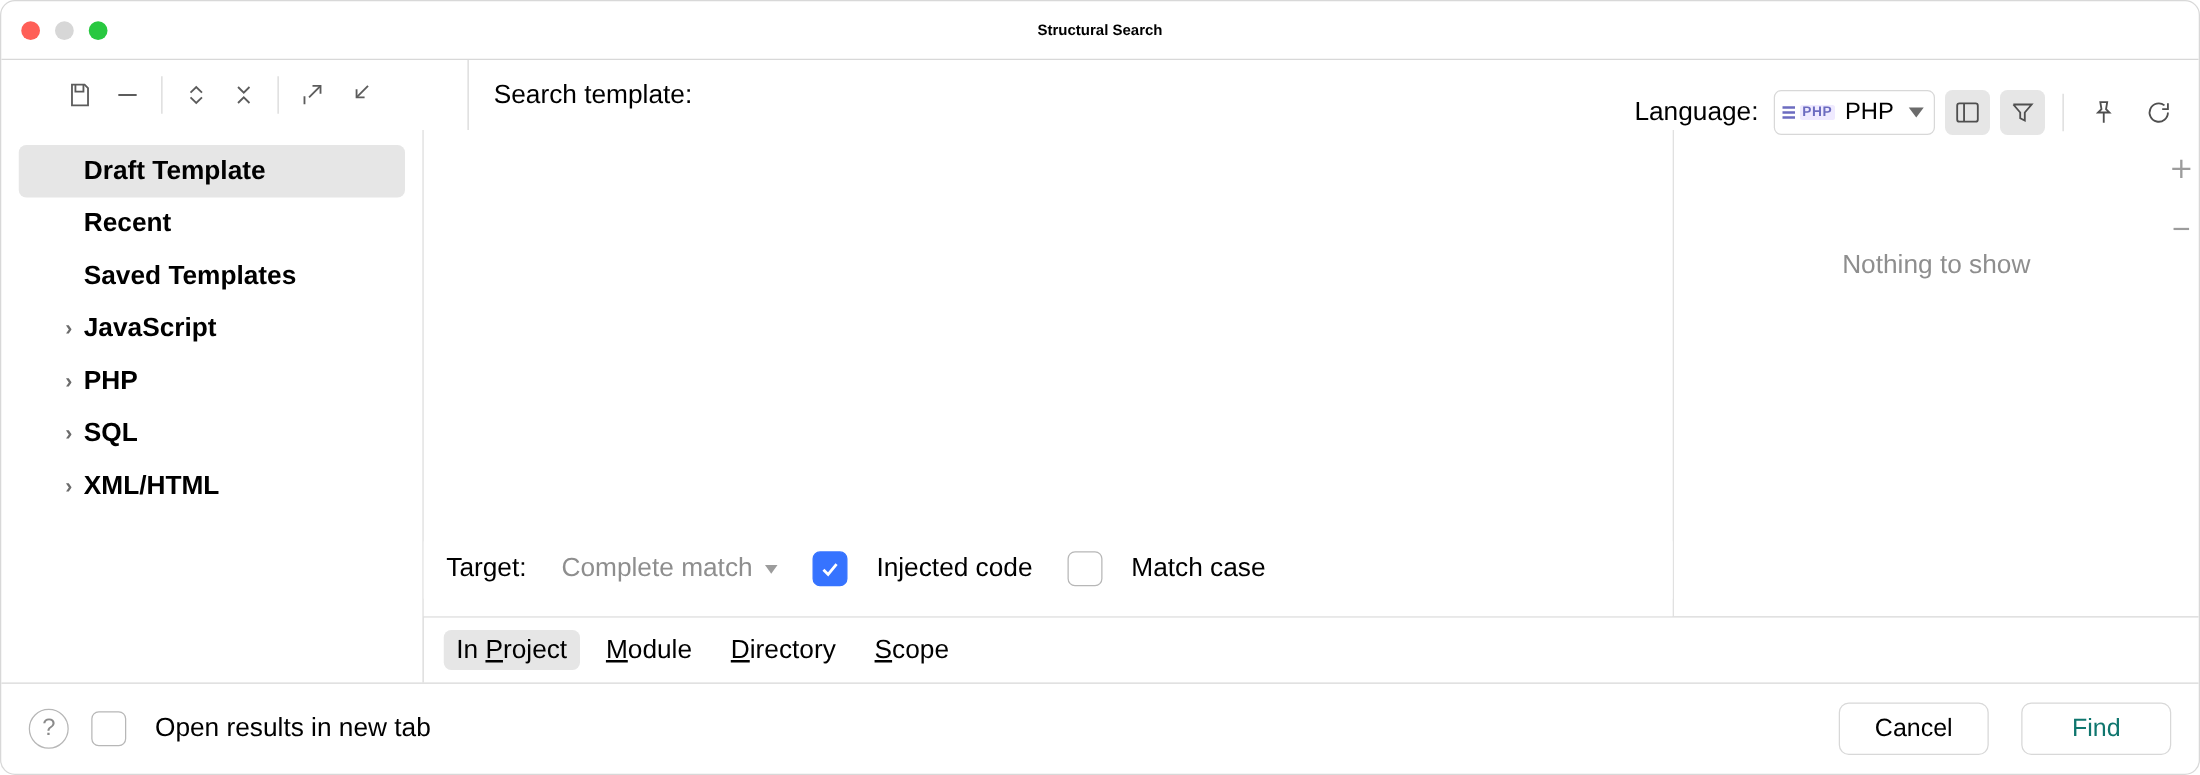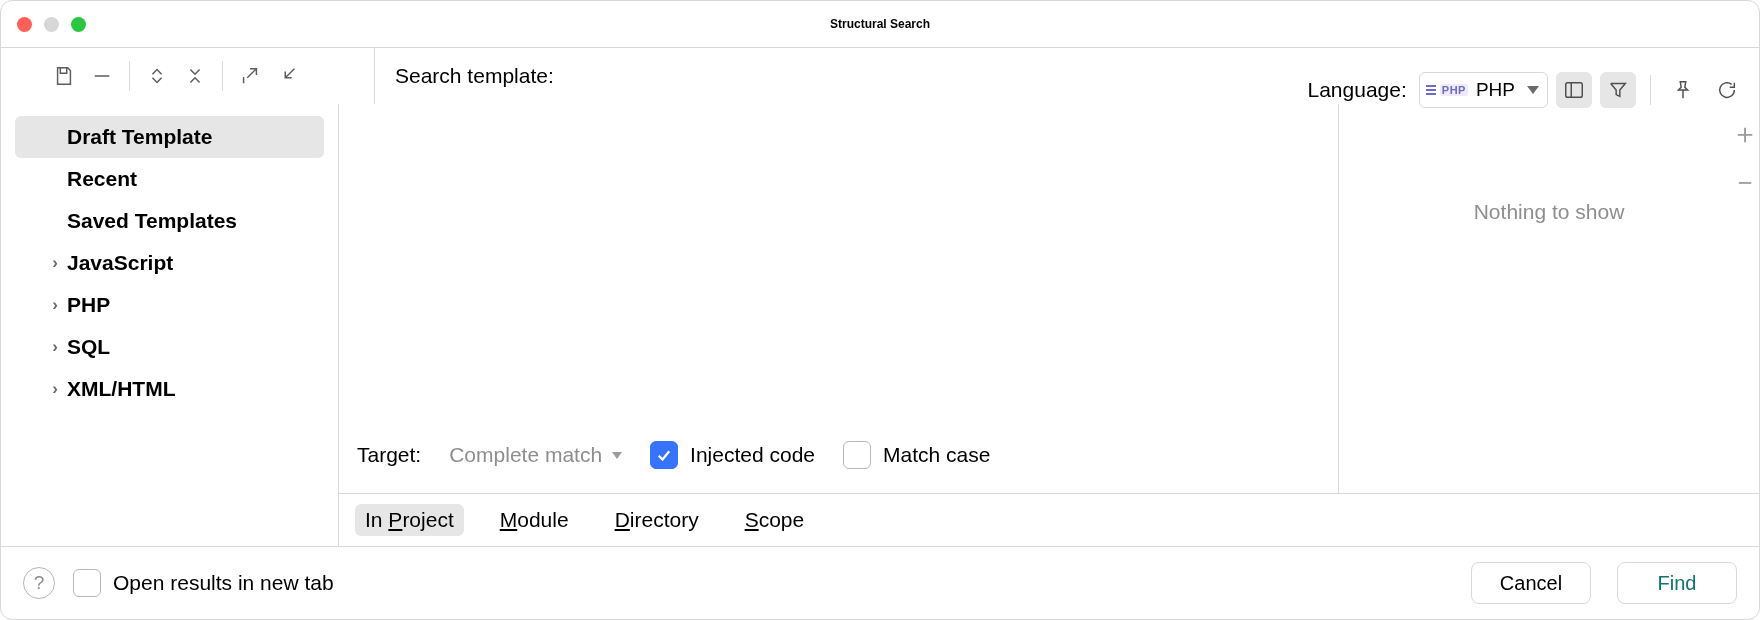--- a/index.html
+++ b/index.html
@@ -53,29 +53,29 @@
   .tree-item.selected{background:var(--selection);}
   
   .center{flex:1 1 auto;display:flex;flex-direction:column;min-width:0;}
   .editor-row{flex:1 1 auto;display:flex;min-height:0;border-bottom:1px solid var(--border);}
   .editor{flex:1 1 auto;position:relative;border-right:1px solid var(--border);}
   .editor textarea{border:none;outline:none;resize:none;width:100%;height:100%;padding:16px 18px 4px;box-sizing:border-box;font-family:ui-monospace,Menlo,Consolas,monospace;font-size:20px;}
   .target-row{position:absolute;left:0;right:0;bottom:14px;padding:8px 18px 10px;display:flex;align-items:center;gap:28px;background:var(--bg);font-size:21px;}
   .target-row .tlabel{}
   .target-dd{display:flex;align-items:center;gap:8px;color:var(--text-muted);cursor:pointer;}
   .target-dd .sm-caret{width:0;height:0;border-left:5px solid transparent;border-right:5px solid transparent;border-top:7px solid #9c9c9c;margin-left:2px;}
-  .chk{display:flex;align-items:center;gap:12px;cursor:pointer;}
+  .chk{display:flex;align-items:center;gap:23px;cursor:pointer;}
   .chk .box{width:26px;height:26px;border:1.6px solid #b7b7b7;border-radius:6px;display:flex;align-items:center;justify-content:center;background:#fff;}
   .chk .box.checked{background:var(--blue);border-color:var(--blue);}
   .chk .box.checked svg{stroke:#fff;}
   .filters{width:420px;display:flex;flex-direction:column;align-items:center;color:var(--text-muted);position:relative;}
   .filters .placeholder{margin-top:96px;font-size:21px;}
   .filters .side-btns{position:absolute;right:0;top:16px;display:flex;flex-direction:column;gap:20px;}
   .filters .side-btns .plus,.filters .side-btns .minus{font-size:28px;color:#9c9c9c;line-height:1;cursor:pointer;width:28px;text-align:center;}
-  .scope-tabs{height:52px;display:flex;align-items:center;gap:26px;padding:0 16px;font-size:21px;}
+  .scope-tabs{height:52px;display:flex;align-items:center;gap:11px;padding:0 16px;font-size:21px;}
   .scope-tabs .tab{padding:4px 10px;border-radius:6px;cursor:pointer;}
   .scope-tabs .tab.active{background:var(--selection);}
   .scope-tabs .tab span.u{text-decoration:underline;}
   
   .footer{height:72px;border-top:1px solid var(--border);display:flex;align-items:center;padding:0 22px;gap:18px;flex:0 0 auto;}
   .help{width:30px;height:30px;border:1.6px solid #b7b7b7;border-radius:50%;display:flex;align-items:center;justify-content:center;color:#8a8a8a;cursor:pointer;font-size:19px;}
   .footer .chk{font-size:21px;}
   .footer .buttons{margin-left:auto;display:flex;gap:26px;}
   .btn{height:42px;min-width:120px;padding:0 26px;border:1px solid var(--border);border-radius:8px;background:#fff;font-size:20px;cursor:pointer;}
   .btn.disabled{color:#0f766e;cursor:default;}

